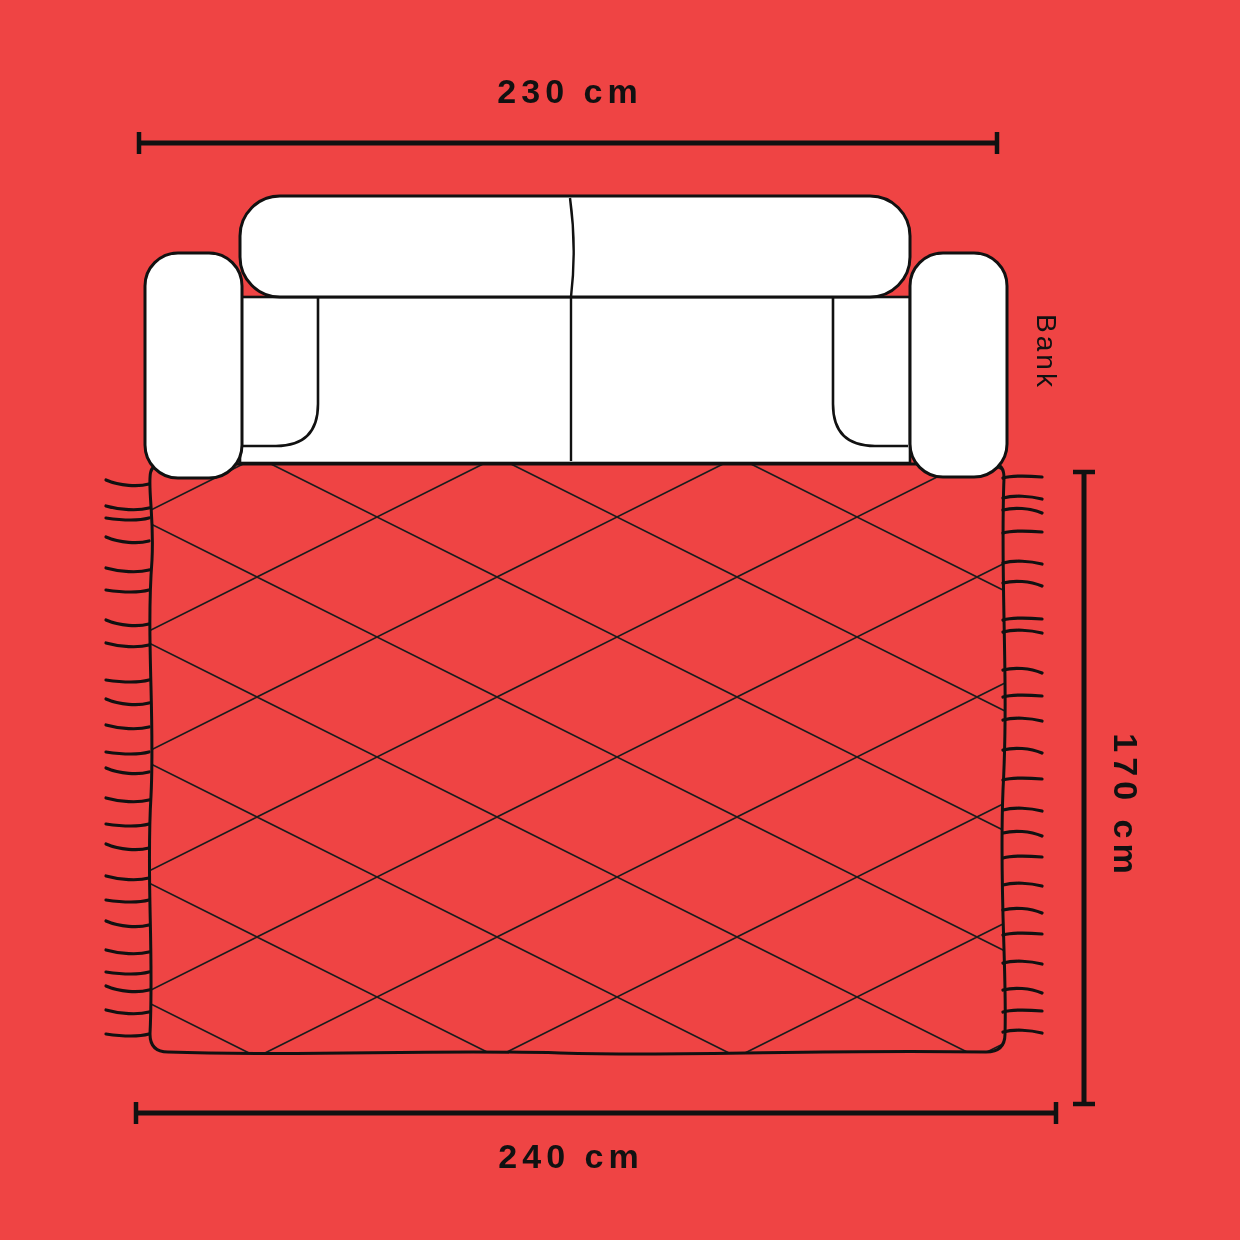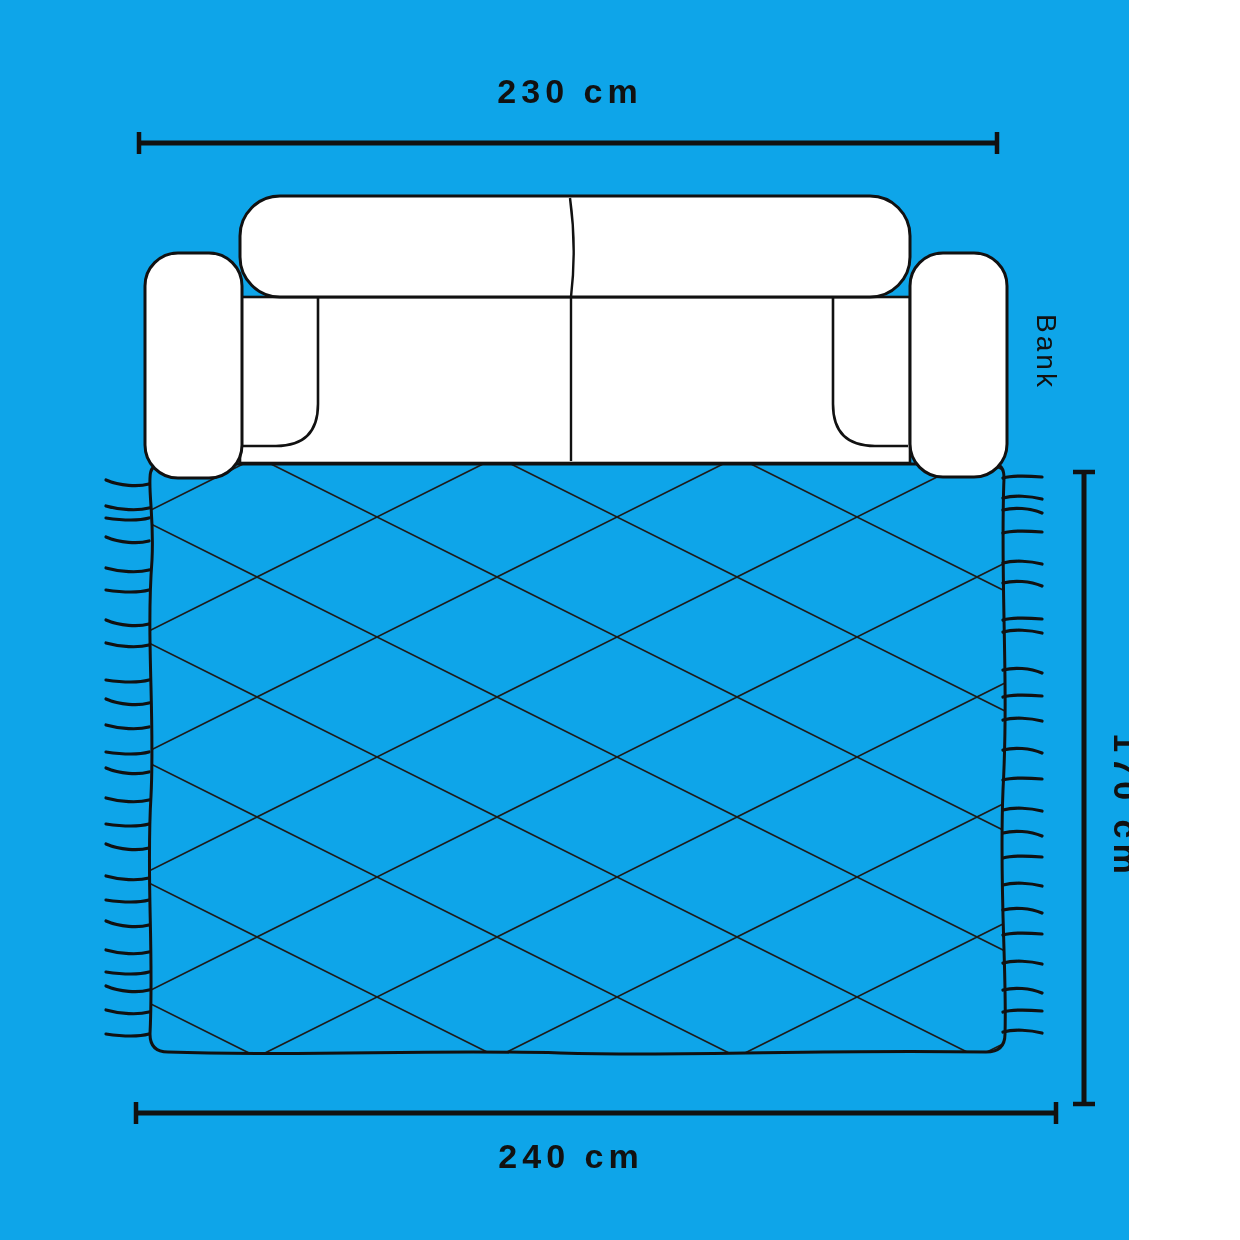--- a/index.html
+++ b/index.html
@@ -1,19 +1,19 @@
 <!DOCTYPE html>
 <html><head>
 <meta charset="utf-8">
 <style>
   html,body{margin:0;padding:0;background:#ffffff;}
   .canvas{
     position:relative;
-    width:1129px;height:1240px;
-    background:#0ea5e9;
+    width:1240px;height:1240px;
+    background:#ef4444;
     font-family:"Liberation Sans", sans-serif;
     overflow:hidden;
   }
   svg{display:block;}
   .dim-label{
     font-family:"Liberation Sans", sans-serif;
     font-weight:bold;
     font-size:34px;
     letter-spacing:5px;
     fill:#111111;

